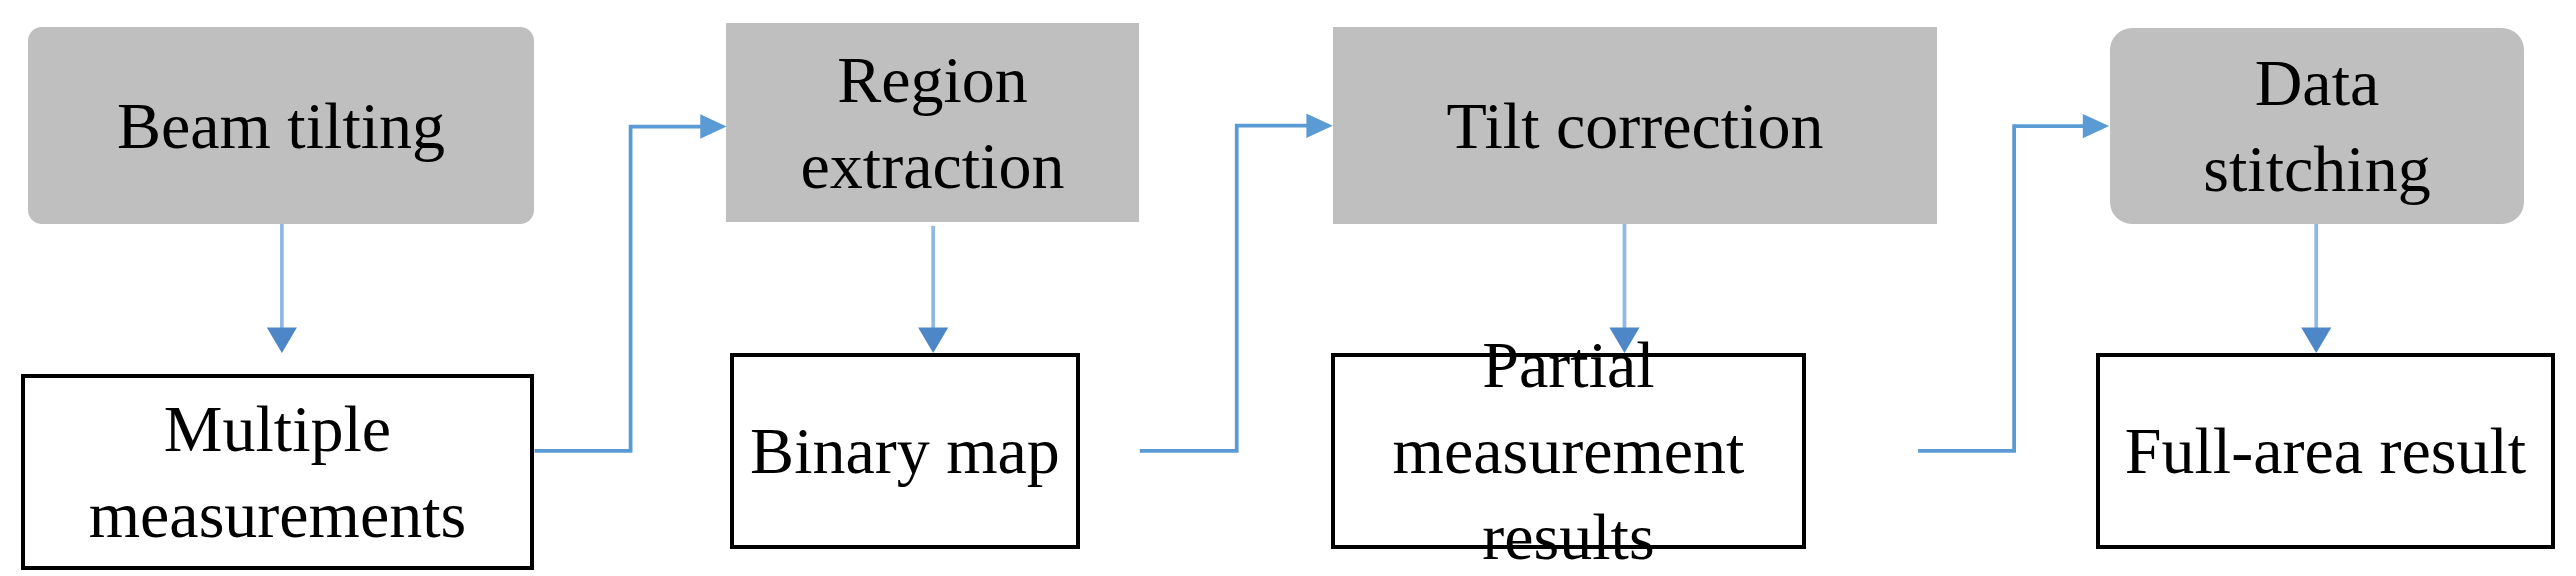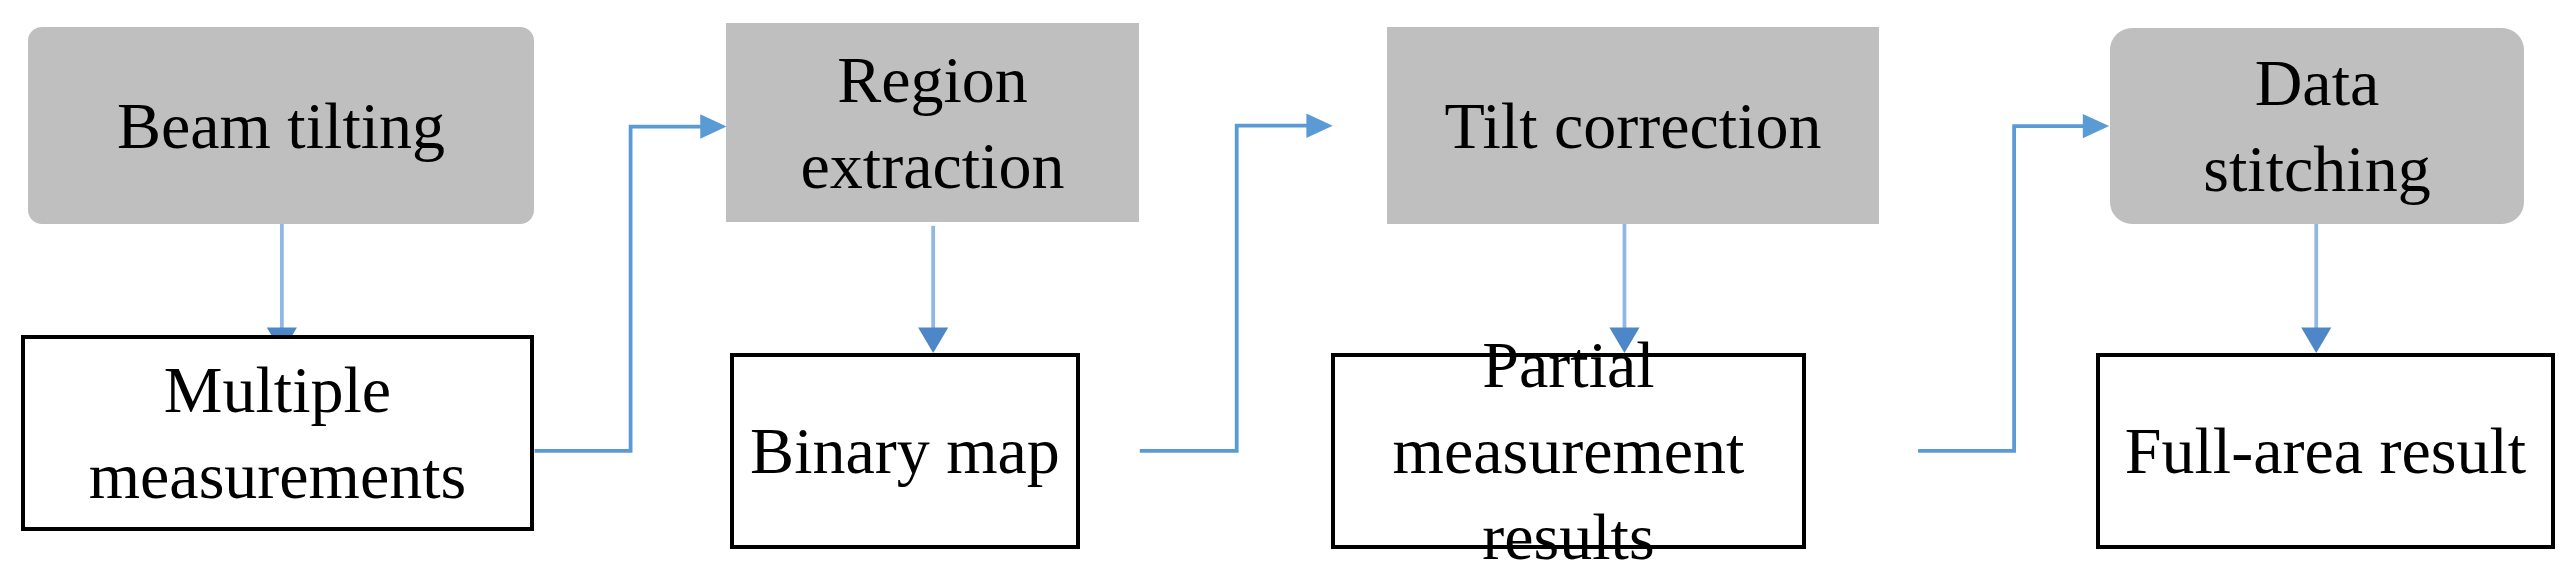--- a/index.html
+++ b/index.html
@@ -67,26 +67,26 @@
         <line x1="2460" y1="238" x2="2460" y2="352" stroke="var(--blue-light)" stroke-width="4"></line>
         <polygon points="2444,348 2476,348 2460,375" fill="var(--blue-head)"></polygon>
       </g>
     </svg>
 
   <div class="node process" style="left:28px;   top:27px; width:506px; height:197px;border-radius:14px;">Beam tilting</div>
 
   <div class="node process" style="left:726px;  top:23px; width:413px; height:199px;">Region
 extraction</div>
 
-  <div class="node process" style="left:1387px; top:27px; width:492px; height:197px;">Tilt correction</div>
+  <div class="node process" style="left:1333px; top:27px; width:604px; height:197px;">Tilt correction</div>
 
   <div class="node process" style="left:2110px; top:28px; width:414px; height:196px;border-radius:22px;">Data
 stitching</div>
 
-  <div class="node artifact" style="left:21px;   top:335px; width:513px; height:196px;text-align:center;">Multiple
+  <div class="node artifact" style="left:21px;   top:374px; width:513px; height:196px;text-align:center;">Multiple
 measurements</div>
 
   <div class="node artifact" style="left:730px;  top:353px; width:350px; height:196px;">Binary map</div>
 
   <div class="node artifact" style="left:1331px; top:353px; width:475px; height:196px;">Partial measurement
 results</div>
 
   <div class="node artifact" style="left:2096px; top:353px; width:459px; height:196px;">Full-area result</div>
 </div>
 

